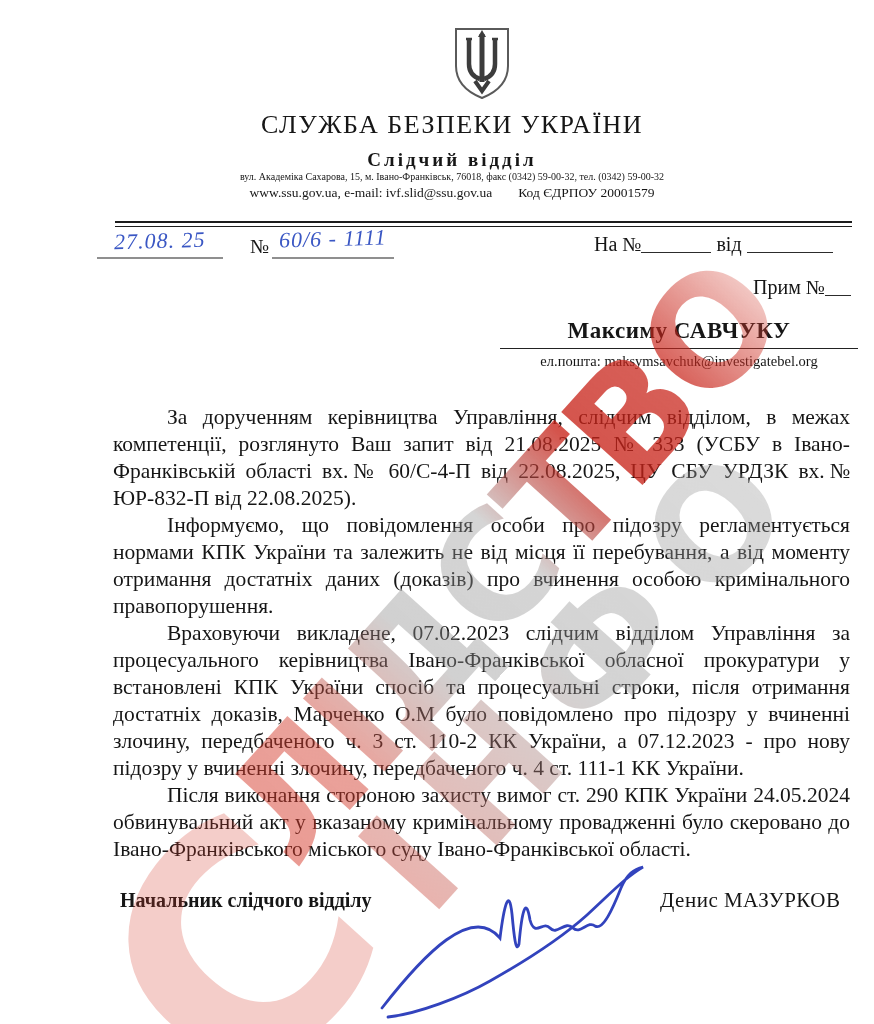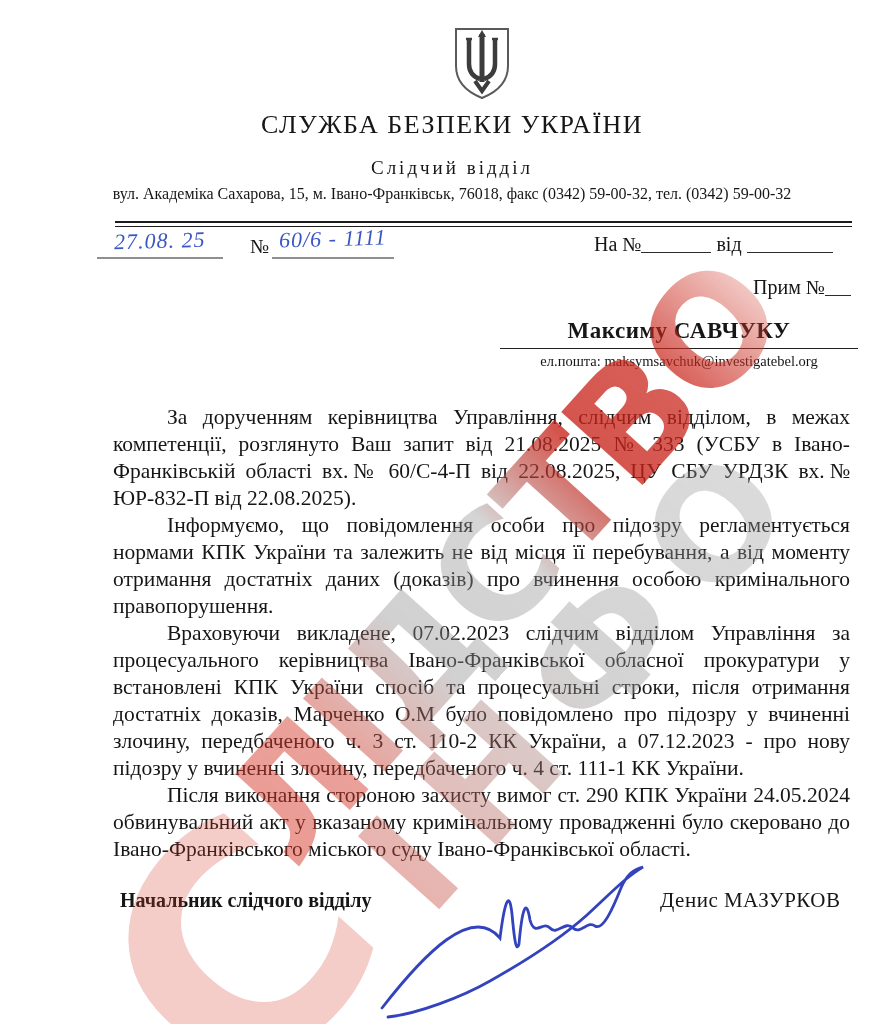--- a/index.html
+++ b/index.html
@@ -6,22 +6,22 @@
   body{
     width:874px;height:1024px;position:relative;overflow:hidden;
     background:#ffffff;font-family:"Liberation Serif",serif;color:#161616;
   }
   
   .emblem{position:absolute;left:449px;top:24px;width:66px;height:78px;}
   
   .hdr{position:absolute;top:110px;left:52px;width:800px;text-align:center;line-height:1.18;}
   .hdr-org{font-size:26px;letter-spacing:1.5px;white-space:nowrap;}
   .hdr-dept{font-size:19px;margin-top:5px;white-space:nowrap;}
-  .hdr-div{font-size:19px;font-weight:normal;letter-spacing:3px;margin-top:16px;}
-  .hdr-addr{font-size:16px;margin-top:6px;white-space:nowrap;text-align:center;}
+  .hdr-div{font-size:19px;font-weight:bold;letter-spacing:3px;margin-top:8px;}
+  .hdr-addr{font-size:10px;white-space:nowrap;text-align:center;}
   .hdr-web{font-size:13.5px;margin-top:2px;white-space:nowrap;}
   .hdr-web .gap{display:inline-block;width:26px;}
   
   .rule{position:absolute;top:221px;left:115px;width:737px;height:3px;
         border-top:2.5px solid #1c1c1c;border-bottom:1.5px solid #1c1c1c;}
   
   .hand{font-style:italic;color:#3a57c4;font-size:22px;letter-spacing:1px;transform:rotate(-1.6deg);display:inline-block;}
   .hw-date{position:absolute;left:97px;top:228px;width:126px;text-align:center;border-bottom:2px solid #8f8f8f;padding-bottom:3px;}
   .no-label{position:absolute;left:250px;top:235px;font-size:20px;}
   .hw-num{position:absolute;left:272px;top:226px;width:122px;text-align:center;border-bottom:2px solid #8f8f8f;padding-bottom:5px;}
@@ -68,20 +68,21 @@
   <path d="M20 15 L20 40 C20 49 25 53 31 55" stroke="#3c3c3c" stroke-width="4.5" fill="none"></path>
   <path d="M46 15 L46 40 C46 49 41 53 35 55" stroke="#3c3c3c" stroke-width="4.5" fill="none"></path>
   <path d="M17 15 L23 15 M43 15 L49 15" stroke="#3c3c3c" stroke-width="2.5"></path>
   <path d="M26 57 L33 67 L40 57" stroke="#3c3c3c" stroke-width="4" fill="none"></path>
 </svg>
 
 <div class="hdr">
   <div class="hdr-org">СЛУЖБА БЕЗПЕКИ УКРАЇНИ</div>
   <div class="hdr-div">Слідчий відділ</div>
   <div class="hdr-addr">вул. Академіка Сахарова,  15, м. Івано-Франківськ,  76018, факс (0342) 59-00-32, тел. (0342) 59-00-32</div>
+  <div class="hdr-web"><span>www.ssu.gov.ua,  e-mail: ivf.slid@ssu.gov.ua</span><span class="gap"></span><span>Код ЄДРПОУ 20001579</span></div>
 </div>
 
 <div class="rule"></div>
 
 <div class="hw-date"><span class="hand">27.08. 25</span></div>
 <div class="no-label">№</div>
 <div class="hw-num"><span class="hand">60/6 - 1111</span></div>
 <div class="na-group">
   <span>На №</span><span class="blank blank-w70"></span>
   <span>від</span> <span class="blank blank-w86"></span>

